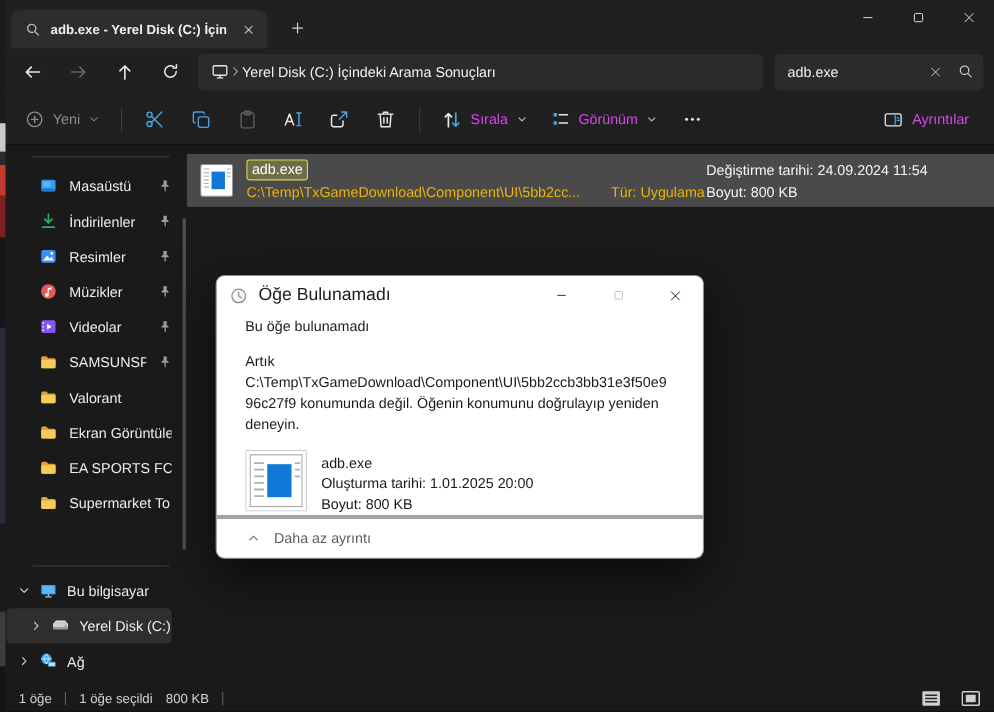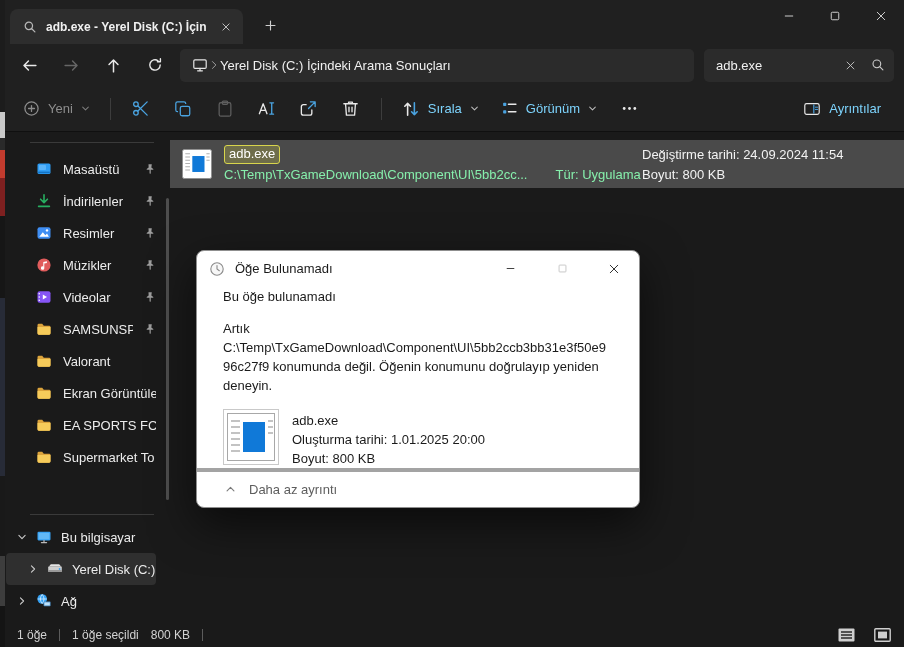--- a/index.html
+++ b/index.html
@@ -31,21 +31,21 @@
   .searchbox { width:190px; height:33px; background:#2b2b2b; border-radius:5px; display:flex; align-items:center; padding:0 2px 0 12px; font-size:13px; color:#f0f0f0; }
   .searchbox .value { flex:1; white-space:nowrap; overflow:hidden; }
   .sq { text-decoration:underline; text-decoration-style:wavy; text-decoration-color:#e81123; text-decoration-thickness:1px; text-underline-offset:3px; }
   .sbtn { width:28px; height:28px; display:grid; place-items:center; color:#c9c9c9; background:none; border:none; border-radius:4px; }
 
   
   .toolbar { height:46px; background:#202020; display:flex; align-items:center; padding:0 12px; border-bottom:1px solid #101010; }
   .tb-new { display:flex; align-items:center; gap:8px; color:#8d8d8d; font-size:13px; padding:0 11px; height:36px; background:none; border:none; border-radius:4px; }
   .tb-sep { width:1px; height:22px; background:#3d3d3d; margin:0 9px; }
   .tb-ico { width:42px; height:36px; display:grid; place-items:center; background:none; border:none; border-radius:4px; }
-  .tb-lab { display:flex; align-items:center; gap:8px; color:#7dd3fc; font-size:13px; padding:0 11px; height:36px; background:none; border:none; border-radius:4px; }
+  .tb-lab { display:flex; align-items:center; gap:8px; color:#d946ef; font-size:13px; padding:0 11px; height:36px; background:none; border:none; border-radius:4px; }
   .tb-spacer { flex:1; }
 
   
   .bodyarea { display:flex; height:491px; position:relative; background:#1a1a1a; }
 
   .sidebar { width:170px; flex:none; display:flex; flex-direction:column; padding-top:10px; position:relative; }
   .side-divider { border-top:1px solid #3a3a3a; margin:0 16px 10px 30px; }
   .side-item { height:32px; display:flex; align-items:center; gap:11px; padding:0 14px 0 36px; font-size:13px; color:#ececec; }
   .side-item .lbl { flex:1; white-space:nowrap; overflow:hidden; }
   .side-item .pin { color:#9d9d9d; flex:none; }
@@ -54,34 +54,34 @@
   .tree-item .chev { color:#cdcdcd; }
   .tree-sub { margin:0 14px 0 6px; border-radius:4px; background:#2f2f2f; padding-left:22px; }
   .side-scrollbar { position:absolute; right:1px; top:66px; width:3px; height:302px; background:#4e4e4e; border-radius:2px; }
 
   .main { flex:1; padding-top:8px; }
   .filerow { height:48px; background:#4a4a4a; display:flex; align-items:center; padding-left:12px; }
   .fr-icon { flex:none; margin-right:12px; }
   .fr-left { flex:1; display:flex; flex-direction:column; justify-content:center; }
   .fr-nameline { height:21px; display:flex; align-items:center; }
   .hl { display:inline-block; border:1px solid #d8d54c; background:rgba(216,213,76,.26); border-radius:3px; padding:0 4px 1px; font-size:13px; color:#fff; line-height:16px; }
-  .fr-meta { height:19px; display:flex; align-items:center; gap:28px; font-size:13px; color:#86efac; white-space:nowrap; }
+  .fr-meta { height:19px; display:flex; align-items:center; gap:28px; font-size:13px; color:#eab308; white-space:nowrap; }
   .fr-right { width:262px; flex:none; font-size:13px; color:#f3f3f3; }
   .fr-right div { height:20px; display:flex; align-items:center; white-space:nowrap; }
 
   
   .statusbar { height:24px; display:flex; align-items:center; gap:12px; padding:0 10px 0 17px; font-size:12px; color:#d2d2d2; background:#1a1a1a; }
   .sb-div { width:1px; height:12px; background:#5c5c5c; }
   .sb-spacer { flex:1; }
   .sb-ico { width:24px; height:20px; display:grid; place-items:center; background:none; border:none; }
 
   
   .dialog { position:absolute; left:196px; top:250px; width:444px; background:#fff; border:1px solid #8f8f8f; border-radius:8px; box-shadow:0 16px 45px rgba(0,0,0,.6); color:#1b1b1b; font-size:13px; z-index:10; }
   .dlg-tb { height:35px; display:flex; align-items:center; gap:10px; padding:0 4px 0 12px; }
-  .dlg-title { flex:1; font-size:13px; color:#1b1b1b; }
+  .dlg-title { flex:1; font-size:16px; color:#1b1b1b; }
   .dlg-wc { width:42px; height:29px; display:grid; place-items:center; color:#1b1b1b; background:none; border:none; }
   .dlg-wc.disabled { color:#bdbdbd; }
   .dlg-body { padding:3px 26px 0; }
   .dlg-msg1 { margin-bottom:15px; }
   .dlg-msg2 { line-height:19px; overflow-wrap:break-word; }
   .dlg-file { display:flex; gap:13px; margin-top:14px; }
   .dlg-file-meta { line-height:19px; padding-top:2px; }
   .dlg-buttons { display:flex; justify-content:flex-end; gap:13px; margin:21px 0 13px; }
   .dlg-btn { min-width:91px; height:26px; background:#fdfdfd; border:1px solid #d2d2d2; border-radius:4px; font-size:12.5px; color:#1b1b1b; padding:0 12px; }
   .dlg-footer { height:39px; border-top:4px solid #a3a3a3; display:flex; align-items:center; gap:13px; padding:0 28px; color:#5d5d5d; border-radius:0 0 8px 8px; }

